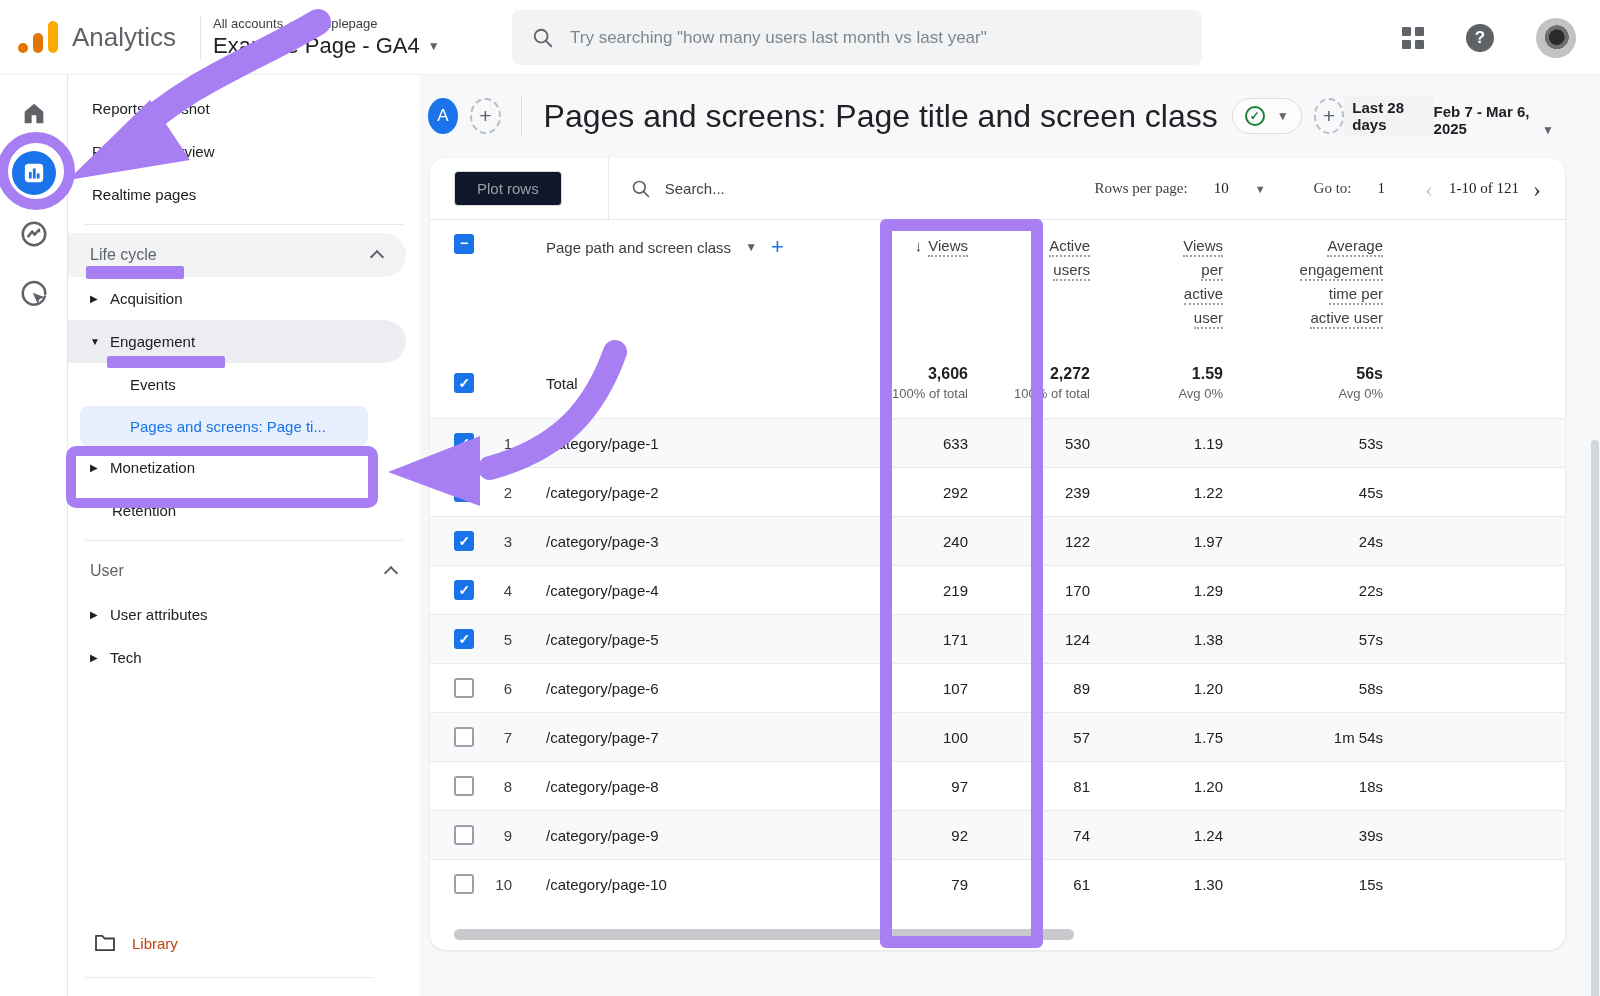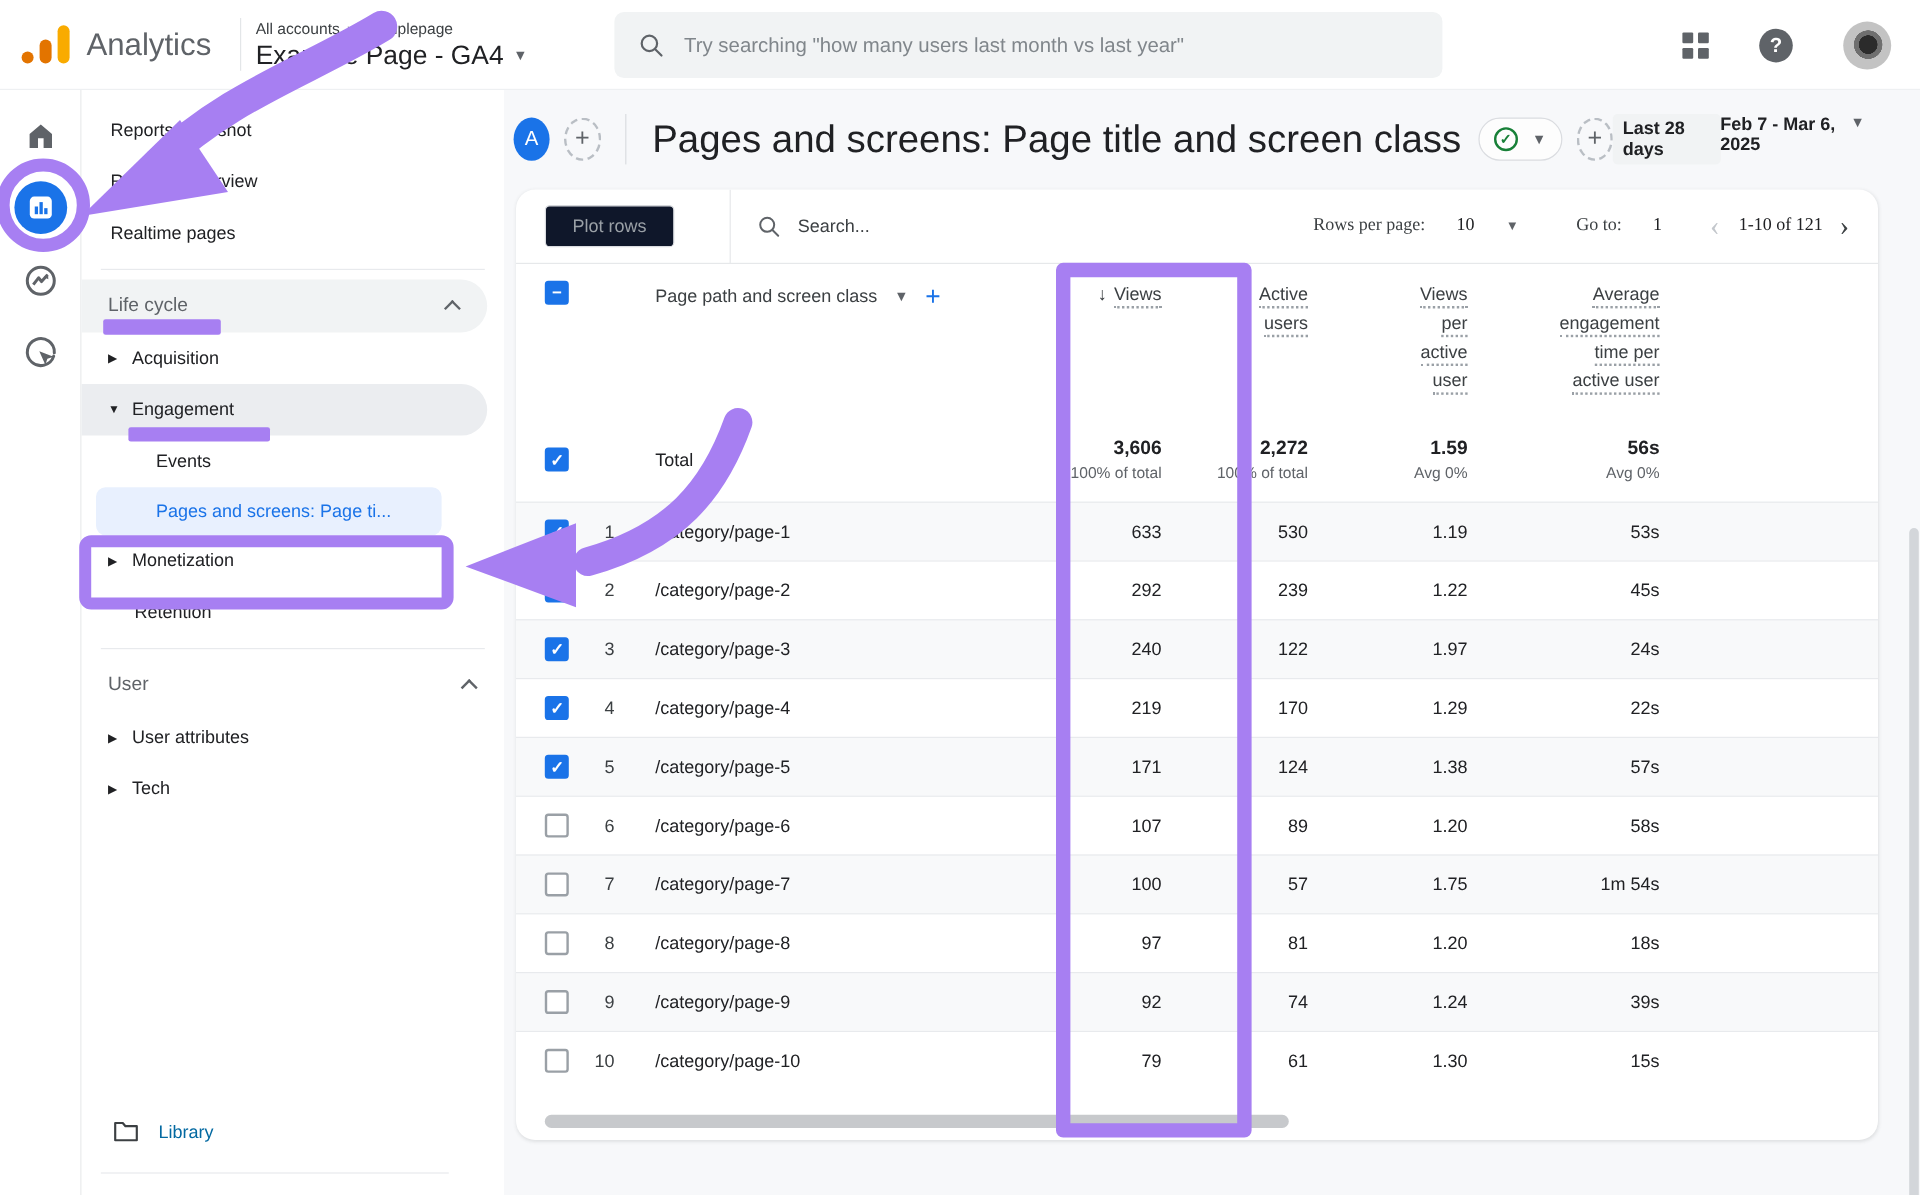--- a/index.html
+++ b/index.html
@@ -52,36 +52,36 @@
   .chev-up:before { content:""; position:absolute; left:0; top:3px; width:8px; height:8px;
                     border-left:2px solid #5f6368; border-top:2px solid #5f6368; transform:rotate(45deg); }
   .nav-row { height:43px; display:flex; align-items:center; padding-left:22px; gap:10px; font-weight:500; color:#202124; }
   .nav-row .tri { font-size:10px; color:#202124; width:10px; }
   .nav-row.pill { background:#ebedf0; border-radius:0 22px 22px 0; margin-right:14px; }
   .sub-row { height:43px; display:flex; align-items:center; padding-left:62px; font-weight:500; color:#202124; }
   .sub-row.selected { color:#1a73e8; background:#e8f0fe; border-radius:8px; margin:0 52px 0 12px;
                       padding-left:50px; height:40px; }
   .plain-row { height:43px; display:flex; align-items:center; padding-left:44px; font-weight:500; color:#202124; }
   .library-row { position:absolute; left:0; bottom:44px; width:100%; display:flex; align-items:center;
-                 gap:16px; padding-left:26px; font-weight:500; color:#0369a1; }
+                 gap:16px; padding-left:26px; font-weight:500; color:#c2410c; }
   .lib-divider { position:absolute; left:16px; bottom:18px; width:290px; height:1px; background:#e8eaed; }
   
   .main { position:absolute; left:420px; top:75px; width:1180px; height:921px; background:#f7f8fa; z-index:1; }
   .banner { position:absolute; left:8px; top:12px; right:20px; height:58px; display:flex; align-items:center; }
   .acct-avatar { width:36px; height:36px; border-radius:50%; background:#1a73e8; color:#fff; font-size:17px;
                  font-weight:500; display:flex; align-items:center; justify-content:center; }
   .dashed-plus { width:36px; height:36px; border-radius:50%; border:2px dashed #b9bec4; color:#5f6368;
                  font-size:21px; display:flex; align-items:center; justify-content:center; margin-left:12px; }
   .banner-divider { width:1px; height:42px; background:#dadce0; margin:0 22px 0 20px; }
   .report-title { font-size:32px; color:#202124; font-weight:400; white-space:nowrap; }
   .check-pill { margin-left:14px; height:36px; border:1px solid #dadce0; border-radius:20px; background:#fdfdfd;
                 display:flex; align-items:center; gap:12px; padding:0 12px; }
   .green-check { width:20px; height:20px; border-radius:50%; border:2px solid #188038; color:#188038;
                  display:flex; align-items:center; justify-content:center; font-size:12px; font-weight:700; }
-  .date-block { margin-left:auto; display:flex; align-items:flex-start; padding-right:26px; }
+  .date-block { margin-left:auto; display:flex; align-items:flex-end; padding-right:26px; }
   .date-preset { background:#f1f3f4; padding:4px 8px; border-radius:4px; font-size:15px; font-weight:600; color:#202124; }
   .date-range { font-size:15px; font-weight:600; color:#202124; }
   
   .card { position:absolute; left:10px; top:83px; width:1135px; height:792px; background:#fff;
           border-radius:16px; box-shadow:0 1px 3px rgba(60,64,67,.12); overflow:hidden; }
   .controls { height:62px; display:flex; align-items:center; padding:0 24px; border-bottom:1px solid #e6e8ea; }
   .plot-btn { border:1px solid #dadce0; border-radius:4px; color:#9aa0a6; font-size:15px; padding:8px 22px; background:#0f172a; }
   .ctrl-div { width:1px; height:62px; background:#e6e8ea; margin:0 0 0 46px; }
   .ctrl-search { display:flex; align-items:center; gap:14px; margin-left:22px; color:#3c4043; font-size:15px; }
   .ctrl-right { margin-left:auto; display:flex; align-items:center; font-size:15px; color:#3c4043;font-family:Liberation Serif, serif; }

